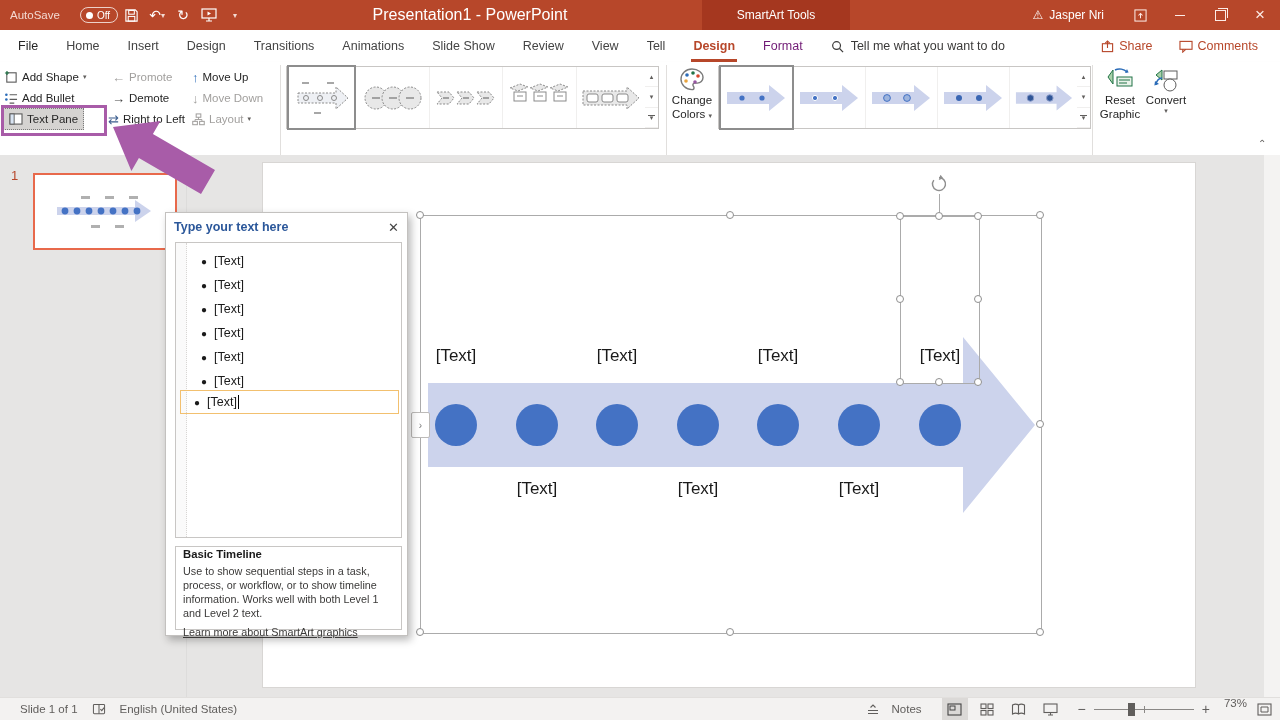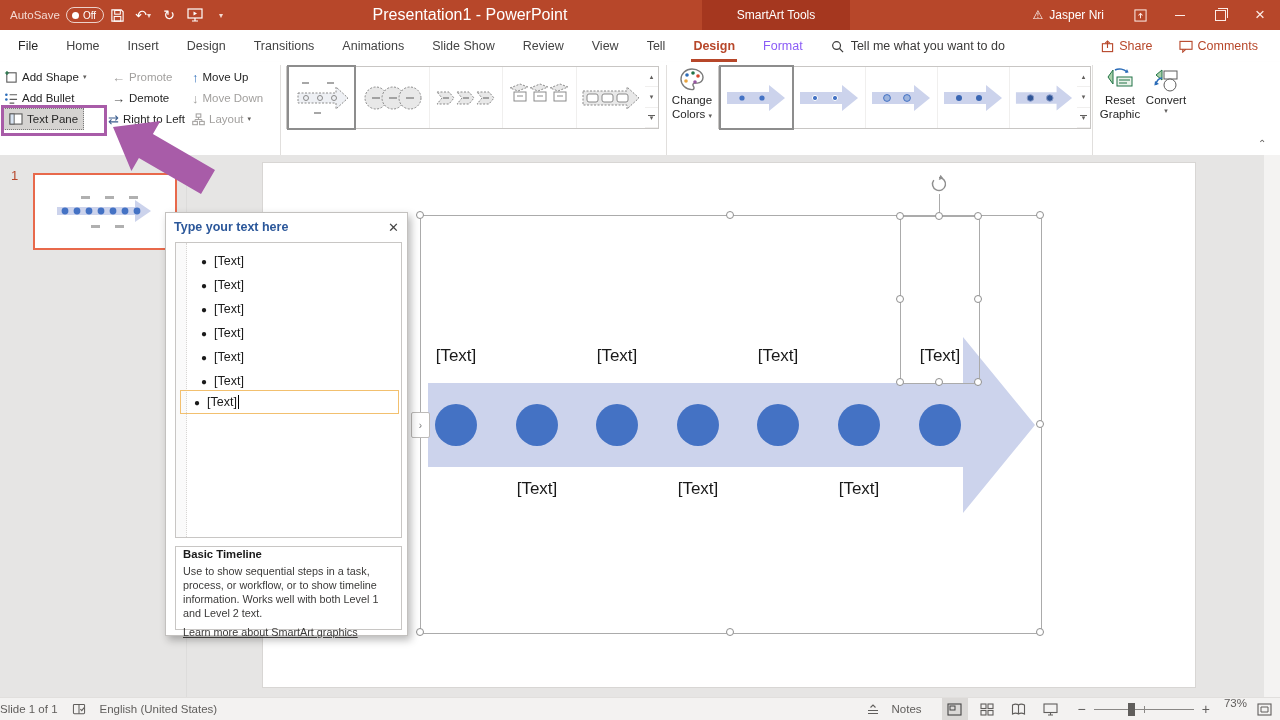--- a/index.html
+++ b/index.html
@@ -1,38 +1,38 @@
 <!DOCTYPE html>
 <html><head>
 <meta charset="utf-8">
 <style>
   html,body{margin:0;padding:0;background:#cfcfcf;}
   body{width:1280px;height:720px;position:relative;font-family:"Liberation Sans",sans-serif;overflow:hidden;-webkit-font-smoothing:antialiased;}
   .abs{position:absolute;}
   
   .titlebar{left:0;top:0;width:1280px;height:30px;background:#B7472A;color:#fff;display:flex;align-items:center;}
   .qat{display:flex;align-items:center;gap:0;padding-left:10px;}
-  .qat .tbtxt{font-size:11.5px;color:#f3d9d1;margin-right:6px;}
+  .qat .tbtxt{font-size:11.5px;color:#f3d9d1;margin-right:20px;}
   .pill{border:1px solid rgba(255,255,255,.75);border-radius:9px;height:14px;display:flex;align-items:center;padding:0 7px 0 5px;gap:4px;font-size:10px;color:#fff;}
   .pill .dot{width:7px;height:7px;border-radius:50%;background:#fff;}
   .tb-btn{width:26px;height:26px;display:flex;align-items:center;justify-content:center;color:#fff;font-size:14px;}
   .tb-caret{font-size:8px;color:#f3d9d1;}
   .tb-title{position:absolute;left:340px;top:0;height:30px;display:flex;align-items:center;font-size:16px;color:#fff;width:260px;justify-content:center;}
   .ctx-chunk{position:absolute;left:702px;top:0;width:148px;height:30px;background:#A5371F;display:flex;align-items:center;justify-content:center;font-size:12px;color:#fff;}
   .tb-right{position:absolute;right:0;top:0;height:30px;display:flex;align-items:center;}
   .userbox{display:flex;align-items:center;gap:6px;font-size:12px;color:#fff;margin-right:16px;}
   .winbtn{width:40px;height:30px;display:flex;align-items:center;justify-content:center;color:#fdece7;font-size:13px;}
   .restore-glyph{width:9px;height:9px;border:1px solid #fdece7;position:relative;}
   .restore-glyph:before{content:"";position:absolute;left:2px;top:-3px;width:9px;height:9px;border:1px solid #fdece7;border-left:none;border-bottom:none;}
   .min-glyph{width:10px;height:1px;background:#fdece7;}
   
   .tabrow{left:0;top:30px;width:1280px;height:32px;background:#fff;display:flex;align-items:center;}
   .tab{font-size:12.5px;color:#444;padding:0 14px;height:32px;display:flex;align-items:center;}
   .tab.file{color:#262626;padding-left:18px;}
-  .tab.ctx{color:#8b5cf6;}
+  .tab.ctx{color:#701a75;}
   .tab.active{color:#B7472A;position:relative;font-weight:bold;}
   .tab.active:after{content:"";position:absolute;left:12px;right:12px;bottom:0;height:3px;background:#B7472A;}
   .tellme{display:flex;align-items:center;gap:7px;margin-left:14px;font-size:12.5px;color:#3b3a39;}
   .tr-right{margin-left:auto;display:flex;align-items:center;gap:26px;padding-right:22px;}
   .redlink{display:flex;align-items:center;gap:5px;color:#B7472A;font-size:12.5px;}
   
   .ribbon{left:0;top:62px;width:1280px;height:93px;background:#fff;border-bottom:1px solid #cfcdcb;box-shadow:0 1px 2px rgba(0,0,0,.10);}
   .grp-label{position:absolute;font-size:10.5px;color:#605e5c;text-align:center;top:140px;}
   .grp-div{position:absolute;top:3px;width:1px;height:144px;background:#e1dfdd;}
   .sbtn{position:absolute;height:20px;display:flex;align-items:center;gap:4px;font-size:11.5px;color:#262626;white-space:nowrap;}
@@ -70,21 +70,21 @@
   .tp-gutter{position:absolute;left:0;top:0;bottom:0;width:10px;border-right:1px dotted #d8d6d4;background:#fafafa;}
   .tp-row{position:absolute;left:12px;right:2px;height:24px;display:flex;align-items:center;font-size:12.5px;color:#1a1a1a;}
   .tp-row .bullet{width:26px;text-align:right;padding-right:7px;font-size:10px;box-sizing:border-box;}
   .tp-row.focus{border:1px solid #f2c06f;box-sizing:border-box;}
   .cursor{display:inline-block;width:1px;height:14px;background:#000;margin-left:1px;vertical-align:-2px;}
   .tp-info{position:absolute;left:9px;top:333px;width:227px;height:84px;border:1px solid #c8c6c4;box-sizing:border-box;padding:0 7px;font-size:10.8px;color:#3b3a39;line-height:1.3;}
   .tp-info .t{font-weight:bold;font-size:11.3px;color:#1a1a1a;margin-bottom:2px;}
   .tp-info a{color:#3b3a39;text-decoration:underline;display:inline-block;margin-top:5px;}
   
   .statusbar{left:0;top:697px;width:1280px;height:23px;background:#f3f2f1;border-top:1px solid #e1dfdd;display:flex;align-items:center;font-size:11.5px;color:#605e5c;box-sizing:border-box;}
-  .sb-left{display:flex;align-items:center;gap:14px;padding-left:0;}
+  .sb-left{display:flex;align-items:center;gap:14px;padding-left:20px;}
   .sb-right{margin-left:auto;display:flex;align-items:center;padding-right:8px;}
   .viewbtn{width:26px;height:22px;display:flex;align-items:center;justify-content:center;}
   .viewbtn.sel{background:#dbd9d7;}
   .zoom-track{width:100px;height:1px;background:#8a8886;position:relative;margin:0 8px;}
   .zoom-tick{position:absolute;left:50px;top:-3px;width:1px;height:7px;background:#8a8886;}
   .zoom-thumb{position:absolute;left:34px;top:-6px;width:7px;height:13px;background:#605e5c;}
   .zoomsign{font-size:14px;color:#605e5c;}
   
   .anno-box{left:1px;top:105px;width:100px;height:25px;border:3px solid #A85CA8;z-index:60;}
   .anno-arrow{left:95px;top:105px;z-index:60;}

